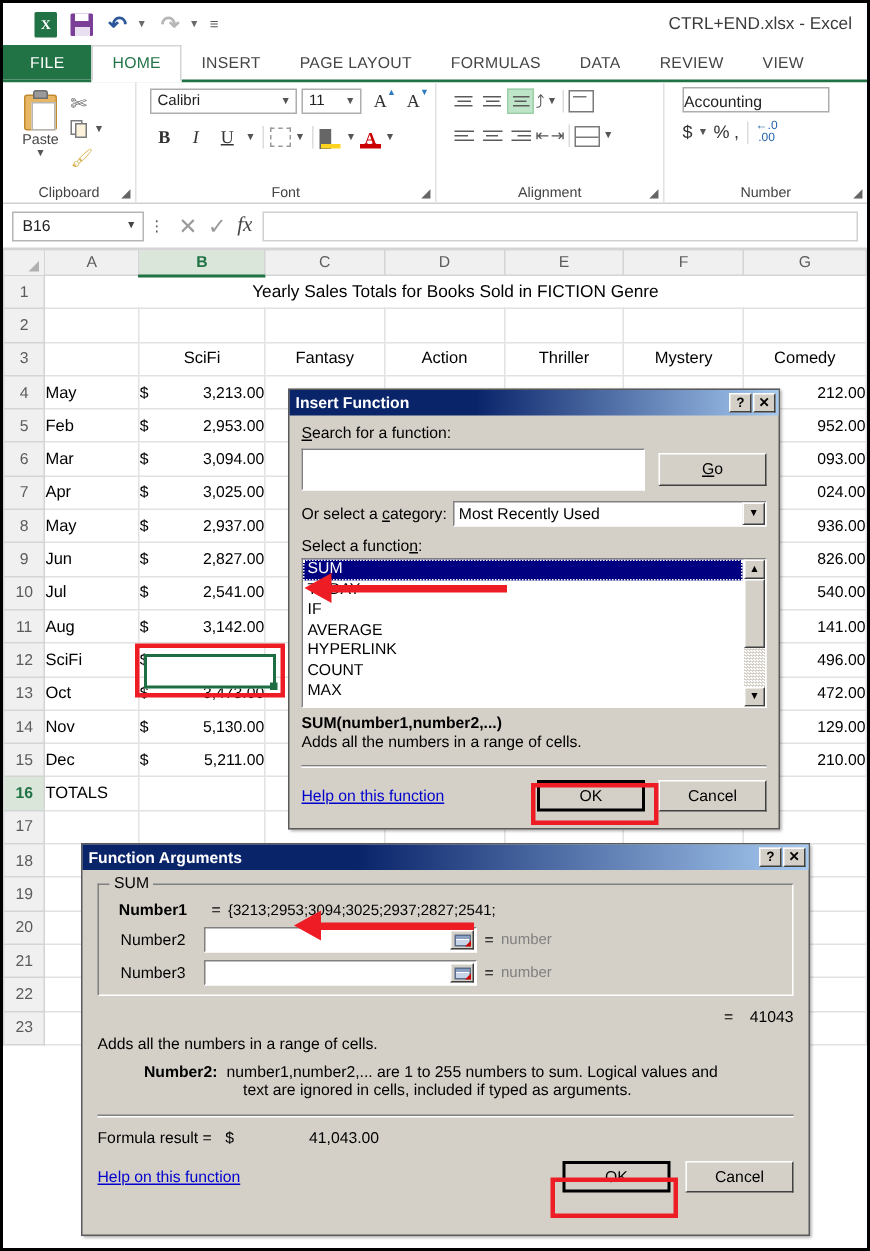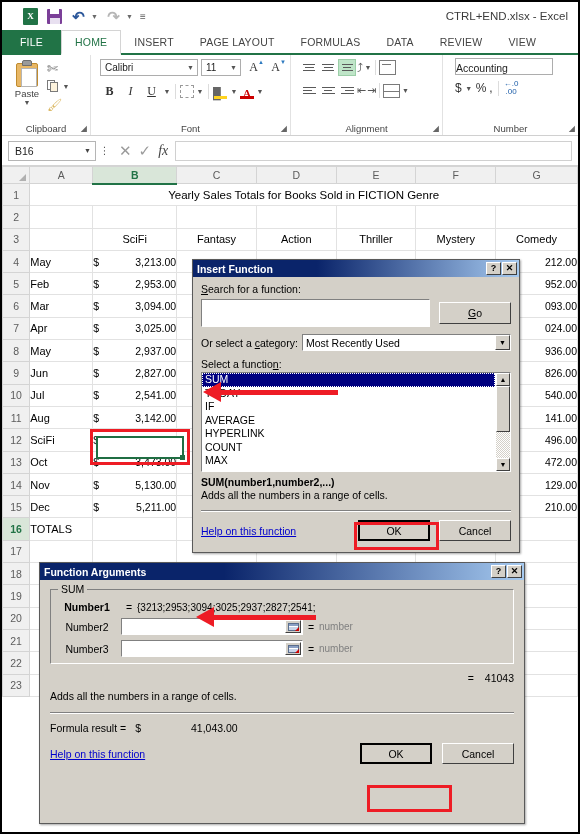--- a/index.html
+++ b/index.html
@@ -814,21 +814,21 @@
     </div>
   </div>
 
   <div class="redbox" style="left:352px; top:520px; width:85px; height:28px;"></div>
 
   <div class="rarrow" style="left:201px; top:390px; width:135px;">
     <span class="shaft" style="width:120px; top:-2px;"></span>
     <span class="head" style="top:-10px;"></span>
   </div>
 
-  <div class="dlg" style="left:37px; top:560px; width:486px; height:262px;">
+  <div class="dlg" style="left:52px; top:560px; width:486px; height:262px;">
     <div class="dlg-tb">
       <span class="dlg-tt">Function Arguments</span>
       <span class="tb-btn">?</span>
       <span class="tb-btn">✕</span>
     </div>
     <div class="dlg-body" style="padding:9px 10px 8px 10px;">
       <div class="fieldset95" style="padding:11px 8px 4px 8px">
         <span class="fs-leg">SUM</span>
 
         <div class="arg-row">
@@ -862,20 +862,27 @@
         </div>
       </div>
 
       <div style="text-align:right; margin-top:8px; font-size:10.5px;">
         <span>=</span>
         <span style="margin-left:8px">41043</span>
       </div>
 
       <div class="lbl9" style="margin-top:6px">Adds all the numbers in a range of cells.</div>
 
+      <div style="display:flex; margin-top:7px;">
+        <span class="lbl9" style="font-weight:bold; width:86px; text-align:right; padding-right:6px">Number2:</span>
+        <span class="lbl9" style="flex:1">
+          <span>number1,number2,... are 1 to 255 numbers to sum. Logical values and</span><br>
+          <span style="display:inline-block;margin-left:11px">text are ignored in cells, included if typed as arguments.</span>
+        </span>
+      </div>
 
       <div class="hr95" style="margin-top:10px"></div>
 
       <div style="display:flex; align-items:center; margin-top:8px;">
         <span class="lbl9">Formula result =</span>
         <span class="lbl9" style="margin-left:9px">$</span>
         <span class="lbl9" style="margin-left:50px">41,043.00</span>
       </div>
 
       <div style="display:flex; align-items:center; margin-top:9px;">

